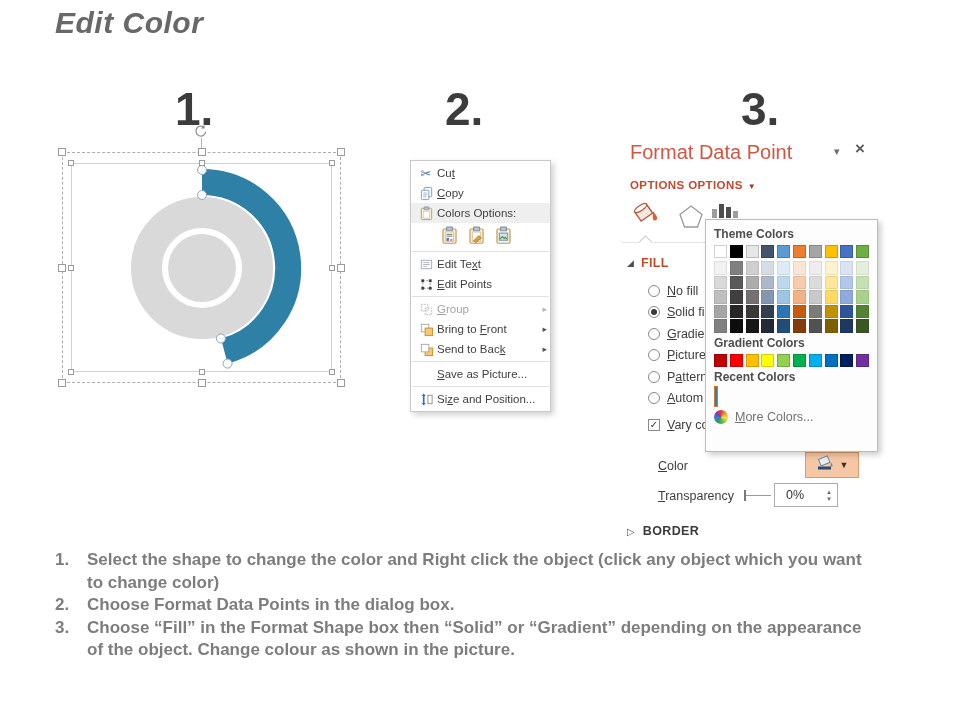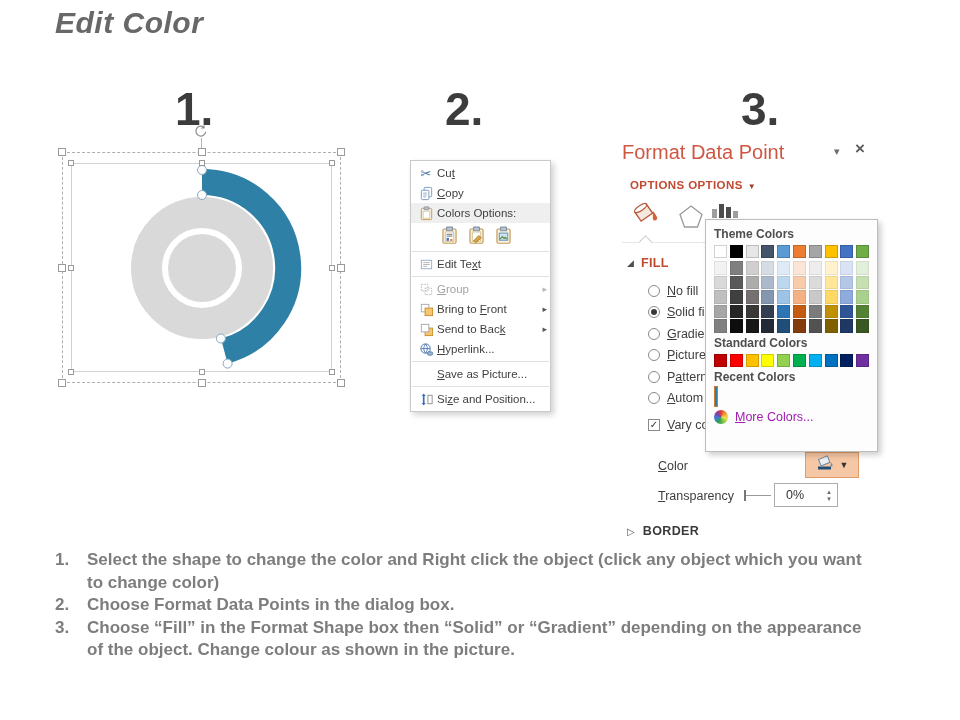--- a/index.html
+++ b/index.html
@@ -30,21 +30,21 @@
   .mi.salmon{background:#fbdfd3}
   .mi.disabled{color:#a3a3a3}
   .mi.disabled .sub{color:#b5b5b5}
   .sep{height:1px;background:#e0e0e0;margin:2px 1px}
   .paste-row{display:flex;gap:6px;padding:2px 0 3px 28px;height:26px;align-items:center}
   .paste-row .po{width:21px;height:21px;display:flex;align-items:center;justify-content:center}
   .u{text-decoration:underline}
 
   
   .panel{position:absolute;left:622px;top:138px;width:258px;height:412px}
-  .panel-title{position:absolute;left:0;top:3px;font-size:20px;color:#cf5742;white-space:nowrap}
+  .panel-title{position:absolute;left:8px;top:3px;font-size:20px;color:#cf5742;white-space:nowrap}
   .win-dd{position:absolute;left:212px;top:7px;color:#6b6b6b;font-size:11px;cursor:default}
   .win-x{position:absolute;left:233px;top:1px;color:#5c5c5c;font-size:17px;font-weight:bold}
   .series{position:absolute;left:8px;top:41px;font-size:11.5px;font-weight:bold;color:#c14a31;letter-spacing:.4px;white-space:nowrap}
   .series .dd{font-size:8px;margin-left:5px;color:#9c3b27}
   .tab{position:absolute}
   .tab-bucket{left:8px;top:60px}
   .tab-pentagon{left:56px;top:66px}
   .tab-chart{left:88px;top:64px;z-index:1}
   .tabline{position:absolute;left:0;top:104px;width:84px;height:1px;background:#e6e6e6}
   .caret{position:absolute;left:19px;top:99px;width:9px;height:9px;border-left:1px solid #c9c9c9;border-top:1px solid #c9c9c9;transform:rotate(45deg);background:#fff}
@@ -71,21 +71,21 @@
   .border-row .txt{font-size:12.5px;font-weight:bold;color:#3a3a3a;letter-spacing:.4px}
 
   
   .popup{position:absolute;left:83px;top:81px;width:173px;height:233px;background:#fdfdfd;border:1px solid #bdbdbd;box-shadow:3px 3px 6px rgba(0,0,0,.2);z-index:10;padding:4px 8px 6px}
   .pop-h{font-size:12px;font-weight:bold;color:#4e4e4e;margin:3px 0 4px}
   .swrow{display:grid;grid-template-columns:repeat(10,13px);column-gap:2.8px;margin-bottom:3px}
   .sw{width:13px;height:13px;box-shadow:inset 0 0 0 1px rgba(0,0,0,.18)}
   .vargrid{display:grid;grid-template-columns:repeat(10,13px);column-gap:2.8px;row-gap:1px;margin-bottom:2px}
   .vc{width:13px;height:13.5px;box-shadow:inset 0 0 0 1px rgba(0,0,0,.07)}
   .recent-swatch{width:16px;height:16px;border:1px solid #cf7a33;padding:1px;background-clip:content-box;margin:3px 0 2px}
-  .pop-item{display:flex;align-items:center;gap:7px;height:19px;font-size:12.5px;color:#a21caf;margin-top:2px}
+  .pop-item{display:flex;align-items:center;gap:7px;height:19px;font-size:12.5px;color:#737373;margin-top:2px}
   .wheel{width:14px;height:14px;border-radius:50%;background:conic-gradient(#e23b3b,#f0a030,#efe34b,#7cc344,#2f9e4f,#3a7fd5,#7a3fb0,#e23b3b)}
 
   
   .instructions{position:absolute;left:50px;top:549px;width:840px;font-size:17px;font-weight:bold;color:#7d7d7d;line-height:22.5px}
   .ins{display:flex}
   .ins .n{width:37px;flex:0 0 37px;padding-left:5px}
   .ins .t{flex:1;max-width:790px}
 </style>
 </head>
 <body>
@@ -192,20 +192,32 @@
       <div class="sep"></div>
       <div class="mi">
         <span class="ic">
           <svg width="15" height="15" viewBox="0 0 16 16">
             <rect x="2.5" y="3.5" width="11" height="9" fill="#fff" stroke="#97add1"></rect>
             <path d="M4.5 6h7M4.5 8h7M4.5 10h4" stroke="#b3b3b3"></path>
           </svg>
         </span>
         <span class="lbl">Edit Te<span class="u">x</span>t</span>
       </div>
+      <div class="mi">
+        <span class="ic">
+          <svg width="15" height="15" viewBox="0 0 16 16">
+            <path d="M4 4h8v8H4z" fill="none" stroke="#8f8f8f" stroke-dasharray="2 1.5"></path>
+            <rect x="2.5" y="2.5" width="3" height="3" fill="#3f3f3f"></rect>
+            <rect x="10.5" y="2.5" width="3" height="3" fill="#3f3f3f"></rect>
+            <rect x="2.5" y="10.5" width="3" height="3" fill="#3f3f3f"></rect>
+            <rect x="10.5" y="10.5" width="3" height="3" fill="#3f3f3f"></rect>
+          </svg>
+        </span>
+        <span class="lbl"><span class="u">E</span>dit Points</span>
+      </div>
       <div class="sep"></div>
       <div class="mi disabled">
         <span class="ic">
           <svg width="15" height="15" viewBox="0 0 16 16">
             <rect x="2.5" y="2.5" width="7" height="7" fill="none" stroke="#bdbdbd" stroke-dasharray="2 1"></rect>
             <rect x="6.5" y="6.5" width="7" height="7" fill="none" stroke="#bdbdbd" stroke-dasharray="2 1"></rect>
           </svg>
         </span>
         <span class="lbl"><span class="u">G</span>roup</span>
         <span class="sub">▸</span>
@@ -222,30 +234,20 @@
       </div>
       <div class="mi">
         <span class="ic">
           <svg width="15" height="15" viewBox="0 0 16 16">
             <rect x="6.5" y="6.5" width="8" height="8" fill="#f8c571" stroke="#c3912e"></rect>
             <rect x="2.5" y="2.5" width="8" height="8" fill="#fff" stroke="#a9a9a9"></rect>
           </svg>
         </span>
         <span class="lbl">Send to Bac<span class="u">k</span></span>
         <span class="sub">▸</span>
-      </div>
-      <div class="mi">
-        <span class="ic">
-          <svg width="15" height="15" viewBox="0 0 16 16">
-            <circle cx="7" cy="7" r="5" fill="#fff" stroke="#3f6fb2"></circle>
-            <path d="M2.3 7h9.4M7 2.2c-2.5 2.8-2.5 6.8 0 9.6M7 2.2c2.5 2.8 2.5 6.8 0 9.6" fill="none" stroke="#3f6fb2" stroke-width="0.9"></path>
-            <rect x="9" y="10.5" width="5.5" height="3.5" rx="1.6" fill="#9db8d9" stroke="#5b81ad"></rect>
-          </svg>
-        </span>
-        <span class="lbl"><span class="u">H</span>yperlink...</span>
       </div>
       <div class="sep"></div>
       <div class="mi">
         <span class="ic"></span>
         <span class="lbl"><span class="u">S</span>ave as Picture...</span>
       </div>
       <div class="sep"></div>
       <div class="mi">
         <span class="ic">
           <svg width="15" height="15" viewBox="0 0 16 16">
@@ -404,21 +406,21 @@
           <span class="vc" style="background: rgb(13, 13, 13);"></span>
           <span class="vc" style="background: rgb(24, 23, 23);"></span>
           <span class="vc" style="background: rgb(34, 42, 53);"></span>
           <span class="vc" style="background: rgb(31, 78, 121);"></span>
           <span class="vc" style="background: rgb(132, 60, 12);"></span>
           <span class="vc" style="background: rgb(82, 82, 82);"></span>
           <span class="vc" style="background: rgb(127, 96, 0);"></span>
           <span class="vc" style="background: rgb(31, 56, 100);"></span>
           <span class="vc" style="background: rgb(56, 87, 35);"></span>
         </div>
-      <div class="pop-h">Standard Colors</div>
+      <div class="pop-h">Gradient Colors</div>
       <div class="swrow" id="standard-row">
           <span class="sw" style="background: rgb(192, 0, 0);"></span>
           <span class="sw" style="background: rgb(255, 0, 0);"></span>
           <span class="sw" style="background: rgb(255, 192, 0);"></span>
           <span class="sw" style="background: rgb(255, 255, 0);"></span>
           <span class="sw" style="background: rgb(146, 208, 80);"></span>
           <span class="sw" style="background: rgb(0, 176, 80);"></span>
           <span class="sw" style="background: rgb(0, 176, 240);"></span>
           <span class="sw" style="background: rgb(0, 112, 192);"></span>
           <span class="sw" style="background: rgb(0, 32, 96);"></span>

